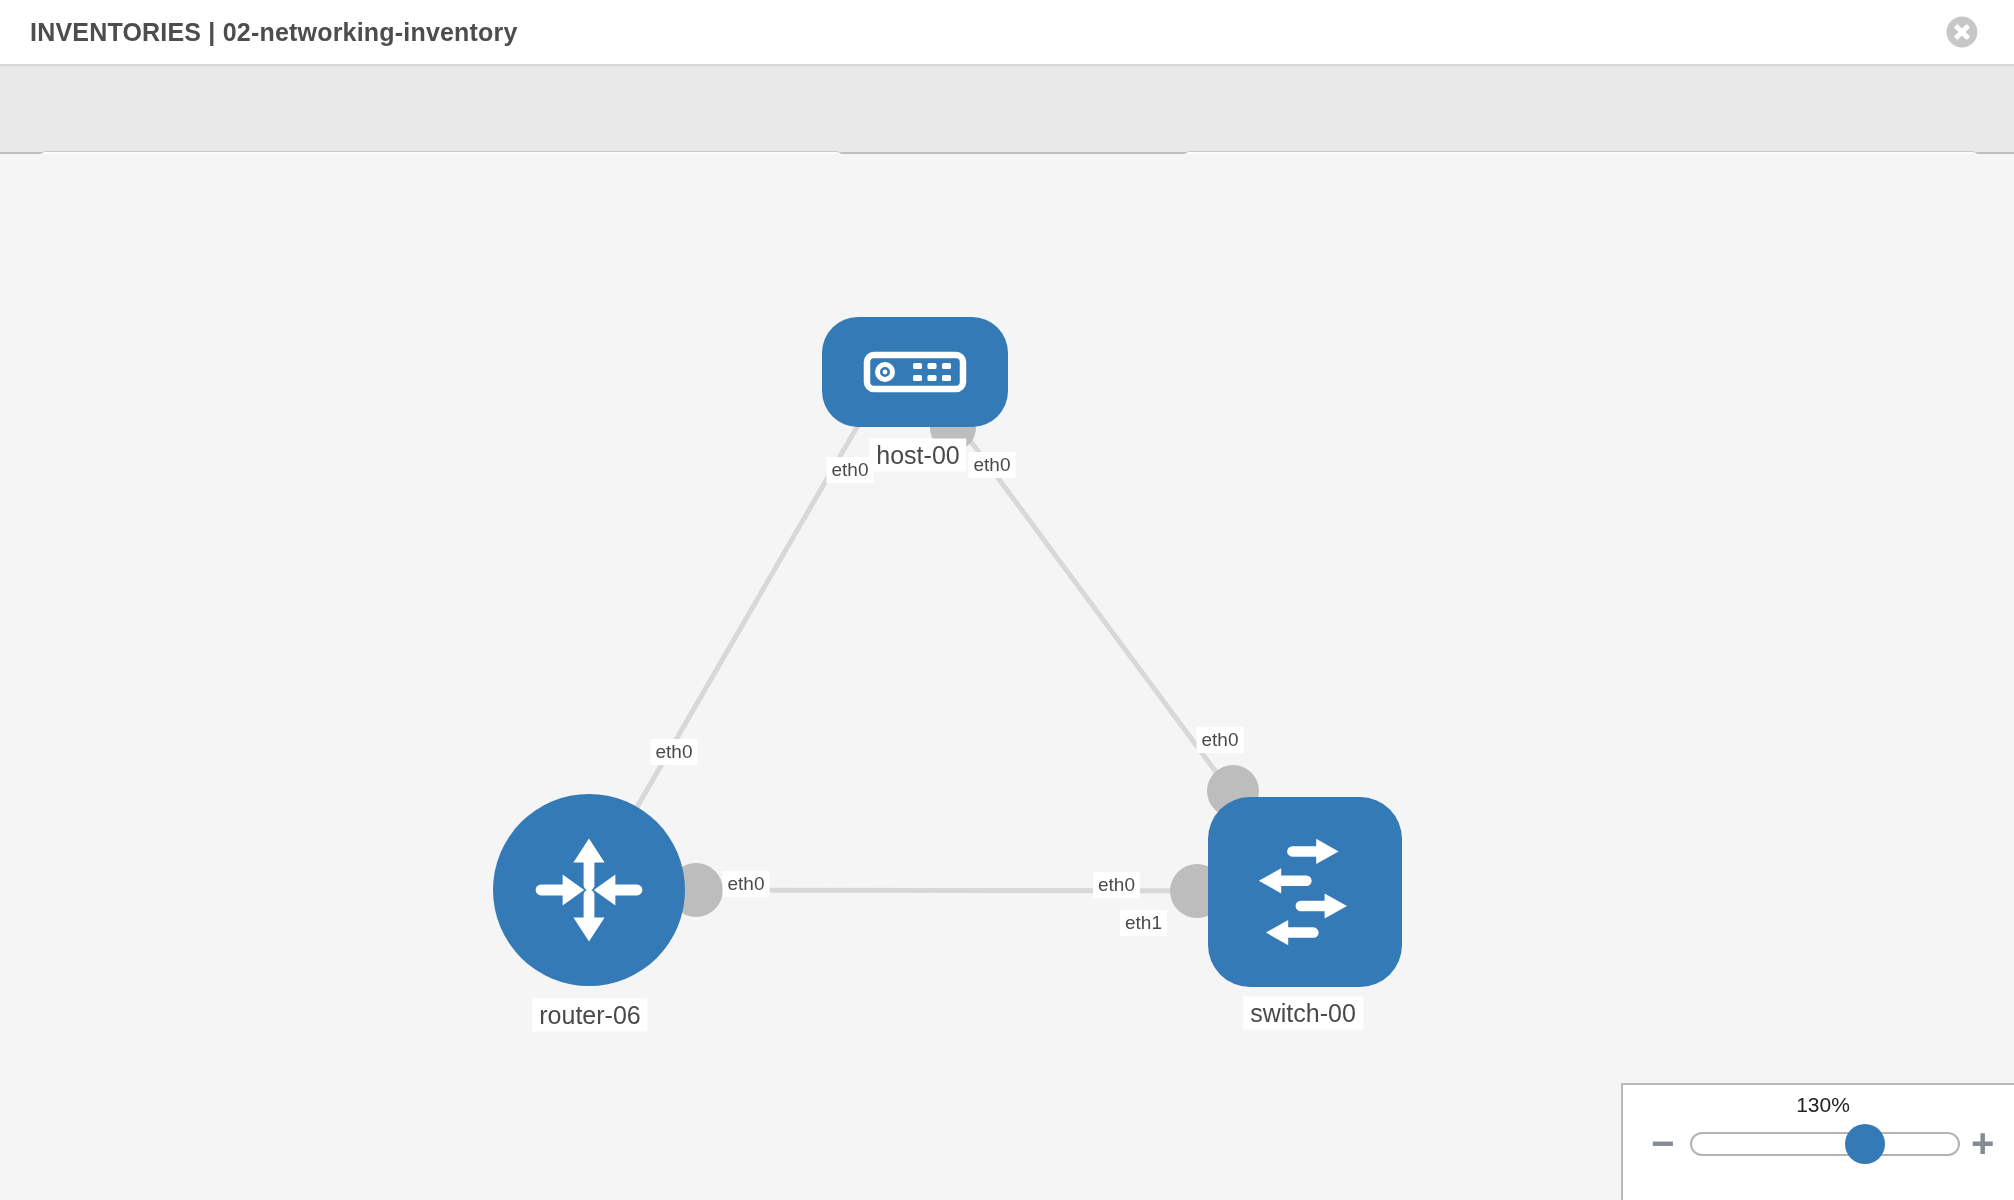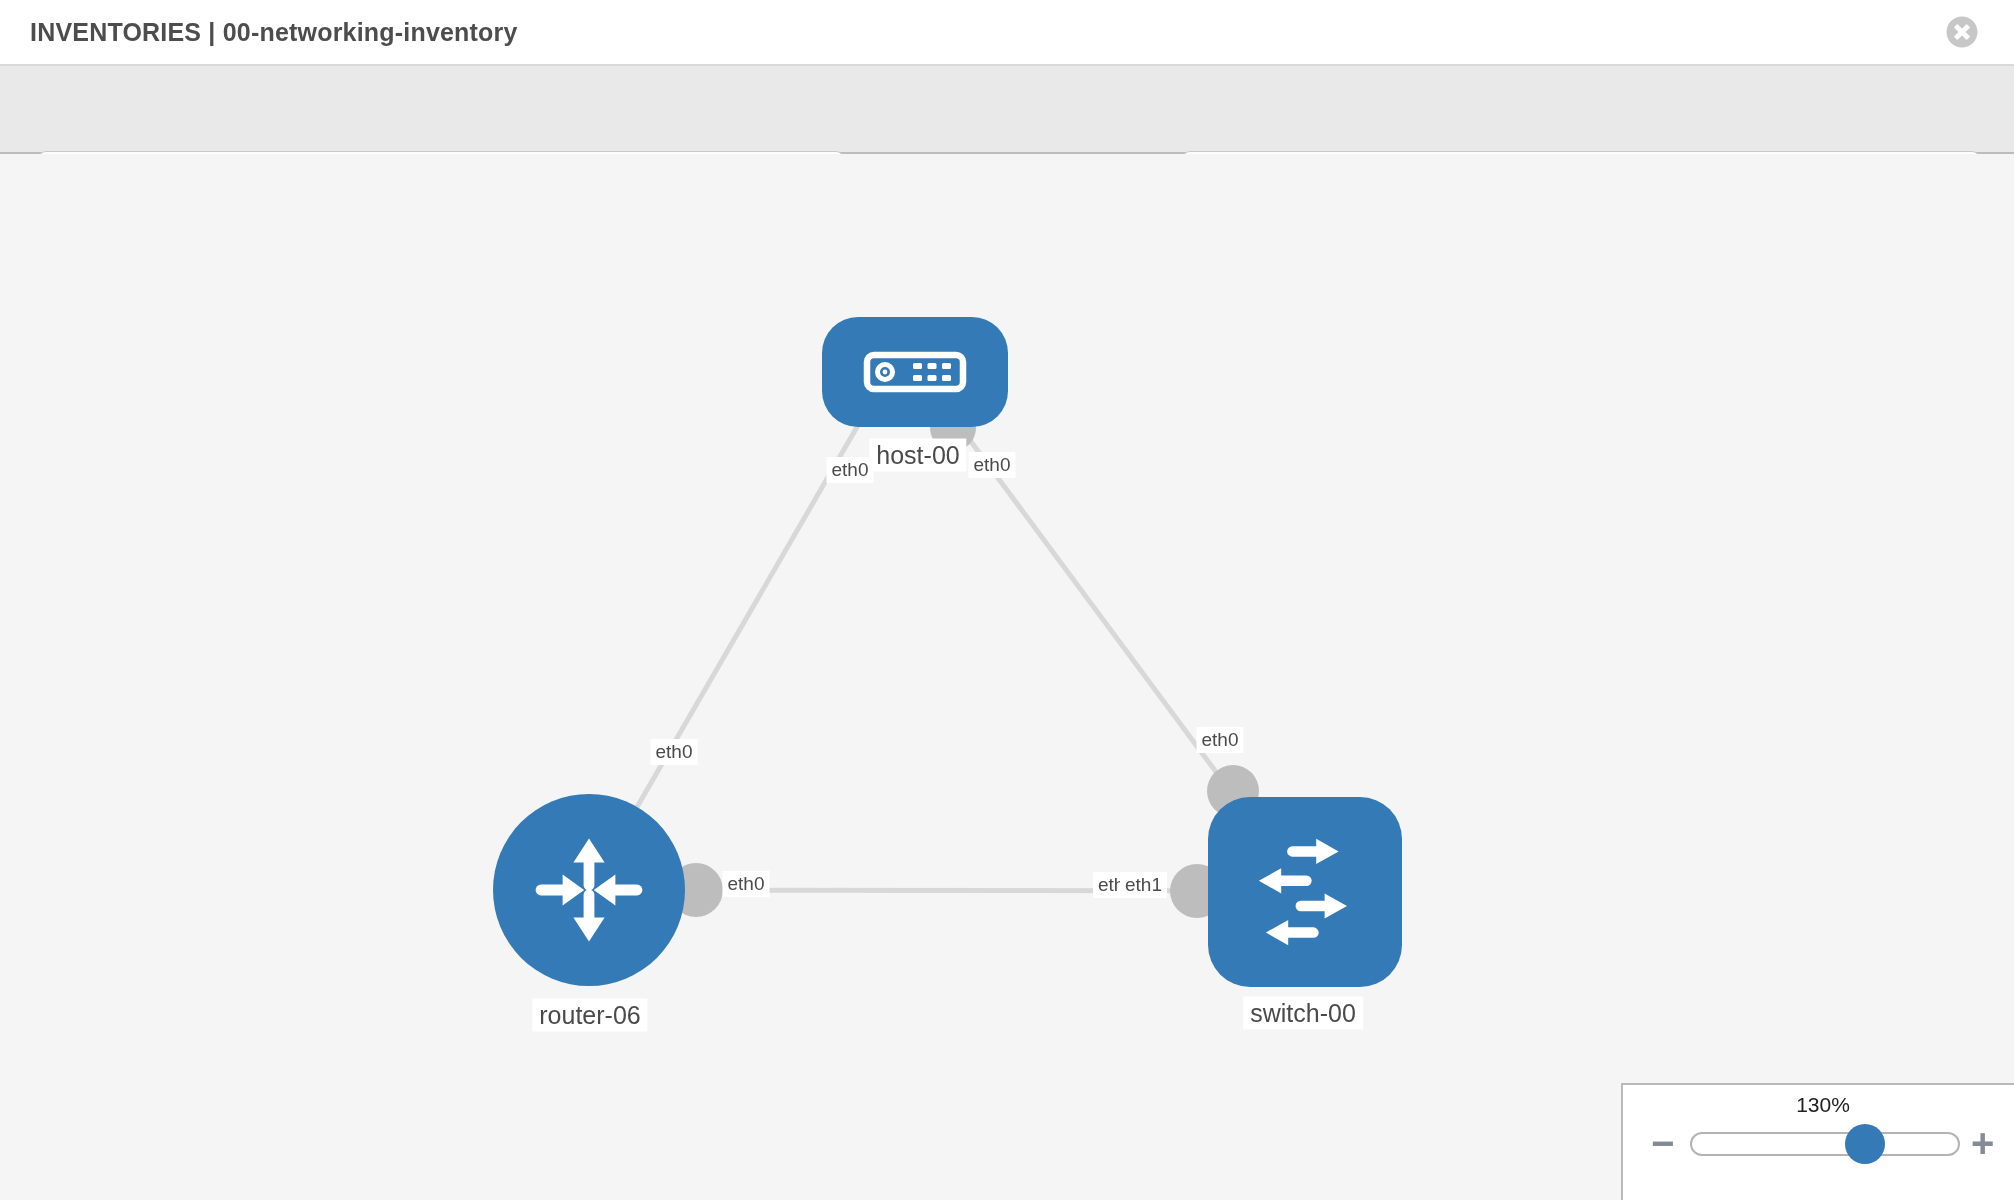--- a/index.html
+++ b/index.html
@@ -78,21 +78,21 @@
     position:absolute;left:222px;top:39px;width:40px;height:40px;border-radius:50%;
     background:#337ab7;cursor:grab;
   }
 </style>
 </head>
 <body>
 
 <div id="app">
 
   <div id="header">
-    <div id="page-title">INVENTORIES | 00-networking-inventory</div>
+    <div id="page-title">INVENTORIES | 02-networking-inventory</div>
     <div id="close-btn">
       <svg width="32" height="32" viewBox="0 0 512 512">
         <path fill="#c7c7c7" d="M256 8C119 8 8 119 8 256s111 248 248 248 248-111 248-248S393 8 256 8zm121.6 313.1c4.7 4.7 4.7 12.3 0 17L338 377.6c-4.7 4.7-12.3 4.7-17 0L256 312l-65.1 65.6c-4.7 4.7-12.3 4.7-17 0L134.4 338c-4.7-4.7-4.7-12.3 0-17l65.6-65-65.6-65.1c-4.7-4.7-4.7-12.3 0-17l39.6-39.6c4.7-4.7 12.3-4.7 17 0l65 65.7 65.1-65.6c4.7-4.7 12.3-4.7 17 0l39.6 39.6c4.7 4.7 4.7 12.3 0 17L312 256l65.6 65.1z"></path>
       </svg>
     </div>
   </div>
 
   <div id="toolbar">
     <div id="actions-select" class="select-box">
       <span class="select-label">ACTIONS</span>
@@ -178,21 +178,21 @@
     <div class="chip node-chip" style="left:590px;top:861px;">router-06</div>
     <div class="chip node-chip" style="left:1303px;top:859px;">switch-00</div>
 
     <div class="chip if-chip" style="left:850px;top:316px;">eth0</div>
     <div class="chip if-chip" style="left:992px;top:311px;">eth0</div>
     <div class="chip if-chip" style="left:674px;top:598px;">eth0</div>
     <div class="chip if-chip" style="left:1220px;top:586px;">eth0</div>
     <div class="chip if-chip" style="left:746px;top:730px;">eth0</div>
 
     <div class="if-chip-abs" style="left:1093px;top:718px;">eth0</div>
-    <div class="if-chip-abs" style="left:1120px;top:718px;">eth1</div>
+    <div class="if-chip-abs" style="left:1120px;top:756px;">eth1</div>
   </div>
 
   <div id="zoom-panel">
     <div id="zoom-value">130%</div>
     <span id="zoom-minus" class="zoom-sign">−</span>
     <div id="zoom-track"></div>
     <div id="zoom-thumb"></div>
     <span id="zoom-plus" class="zoom-sign">+</span>
   </div>
 

